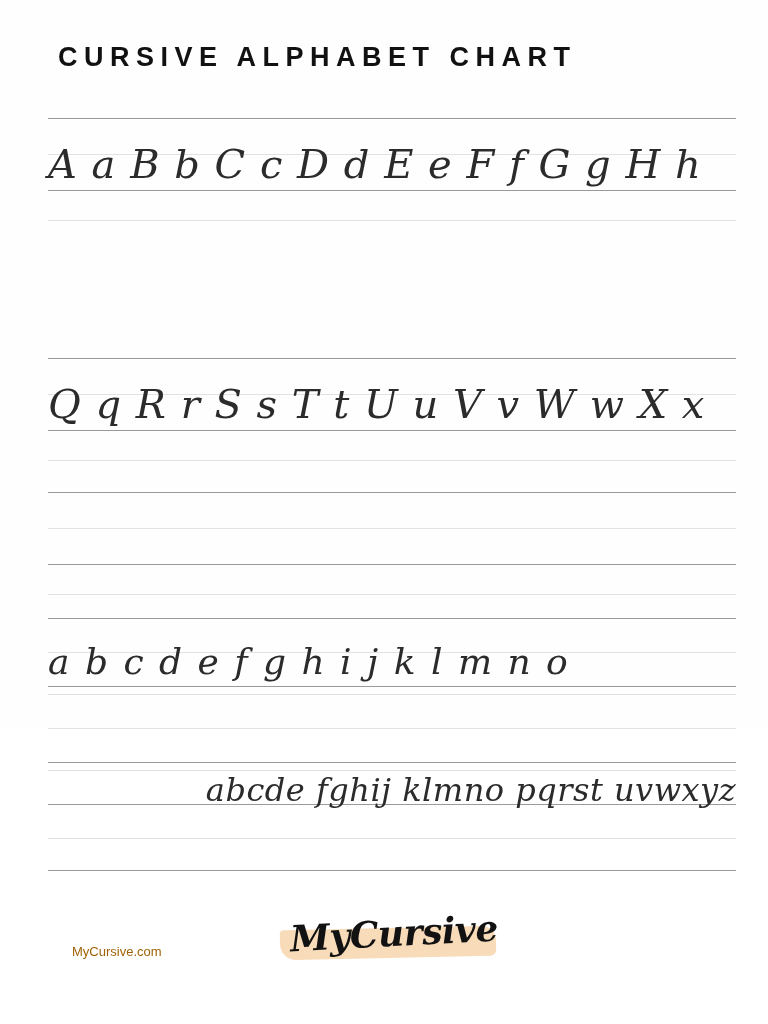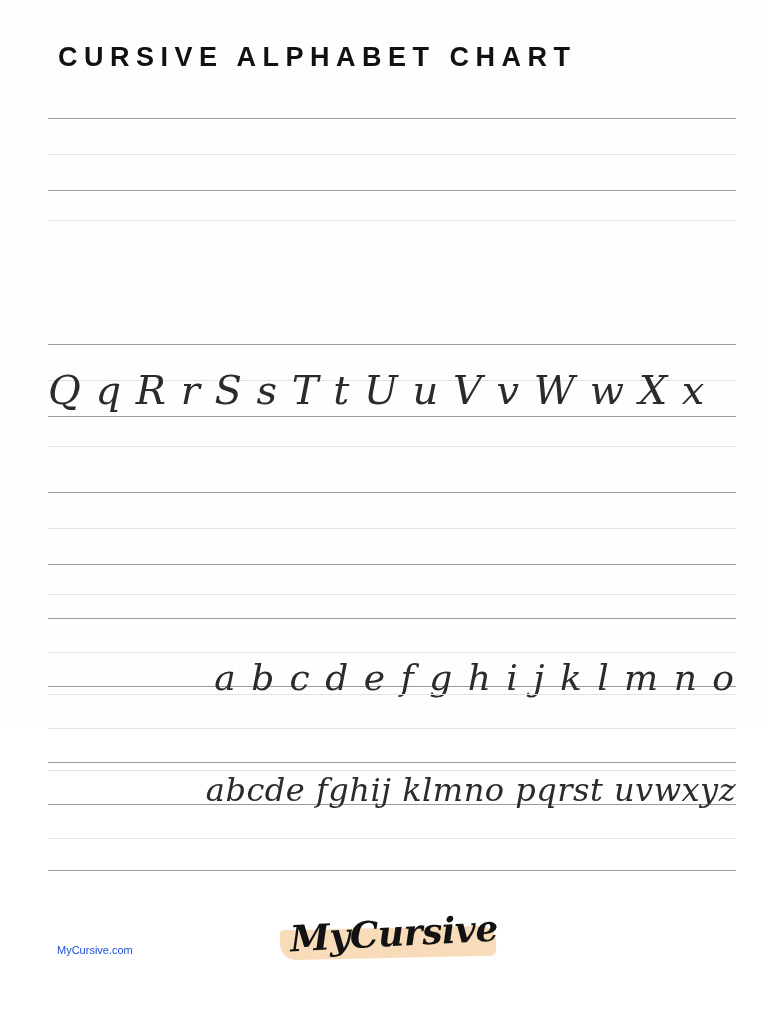--- a/index.html
+++ b/index.html
@@ -69,36 +69,35 @@
     white-space: nowrap;
     line-height: 1;
   }
   .cursive.caps-row {
     font-size: 40px;
     letter-spacing: 1px;
   }
   .cursive.lower-row {
     font-size: 36px;
     letter-spacing: 2px;
-    text-align: right;
-    margin-top: 16px;
+    text-align: left;
   }
   .cursive.group-row {
     font-size: 32px;
     letter-spacing: 0.5px;
     text-align: right;
   }
 
   
   .footer-url {
     position: absolute;
-    left: 57px;
+    left: 72px;
     top: 944px;
-    font-size: 11px;
-    color: #1d4ed8;
+    font-size: 13px;
+    color: #a16207;
     font-family: "Liberation Sans", sans-serif;
   }
   .brand-wrap {
     position: absolute;
     left: 262px;
     top: 906px;
     width: 250px;
     height: 62px;
   }
   .brand-swash {
@@ -130,24 +129,25 @@
 
 <div class="page">
 
   <div class="title">CURSIVE ALPHABET CHART</div>
 
   <div class="band" style="top:118px; height:110px;">
     <div class="ruleline solid-dark" style="top:0px;"></div>
     <div class="ruleline faint" style="top:36px;"></div>
     <div class="ruleline solid-dark" style="top:72px;"></div>
     <div class="ruleline faint" style="top:102px;"></div>
+    <div class="cursive caps-row" style="top:26px;">A a  B b  C c  D d  E e  F f  G g  H h</div>
   </div>
 
 
-  <div class="band" style="top:344px; height:110px;">
+  <div class="band" style="top:358px; height:110px;">
     <div class="ruleline solid-dark" style="top:0px;"></div>
     <div class="ruleline faint" style="top:36px;"></div>
     <div class="ruleline solid-dark" style="top:72px;"></div>
     <div class="ruleline faint" style="top:102px;"></div>
     <div class="cursive caps-row" style="top:26px;">Q q  R r  S s  T t  U u  V v  W w  X x</div>
   </div>
 
   <div class="band" style="top:492px; height:110px;">
     <div class="ruleline solid-dark" style="top:0px;"></div>
     <div class="ruleline faint" style="top:36px;"></div>

